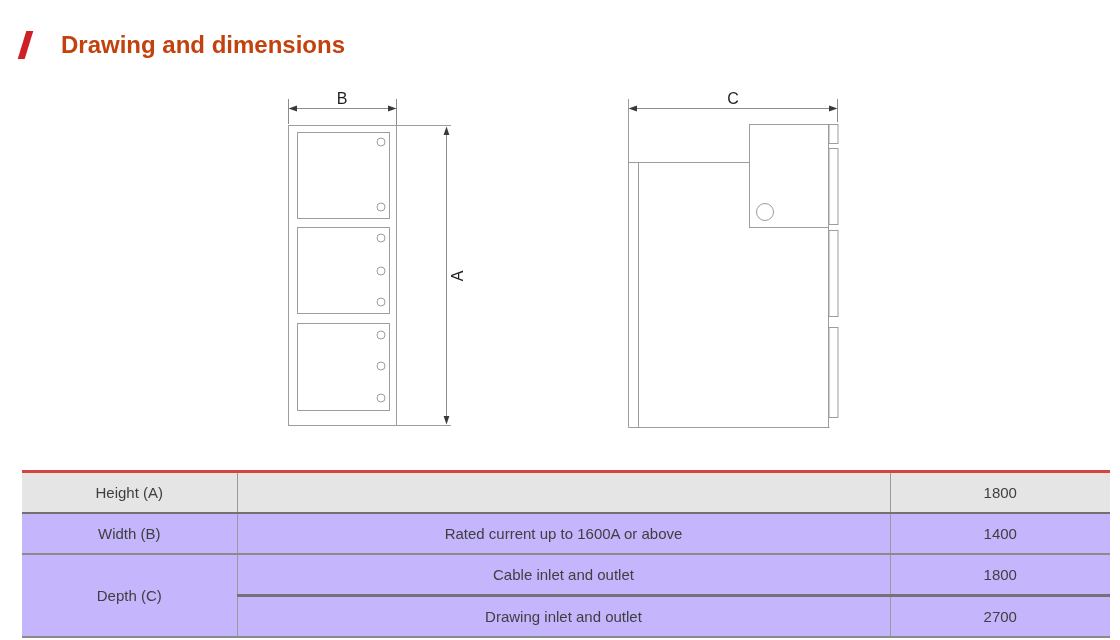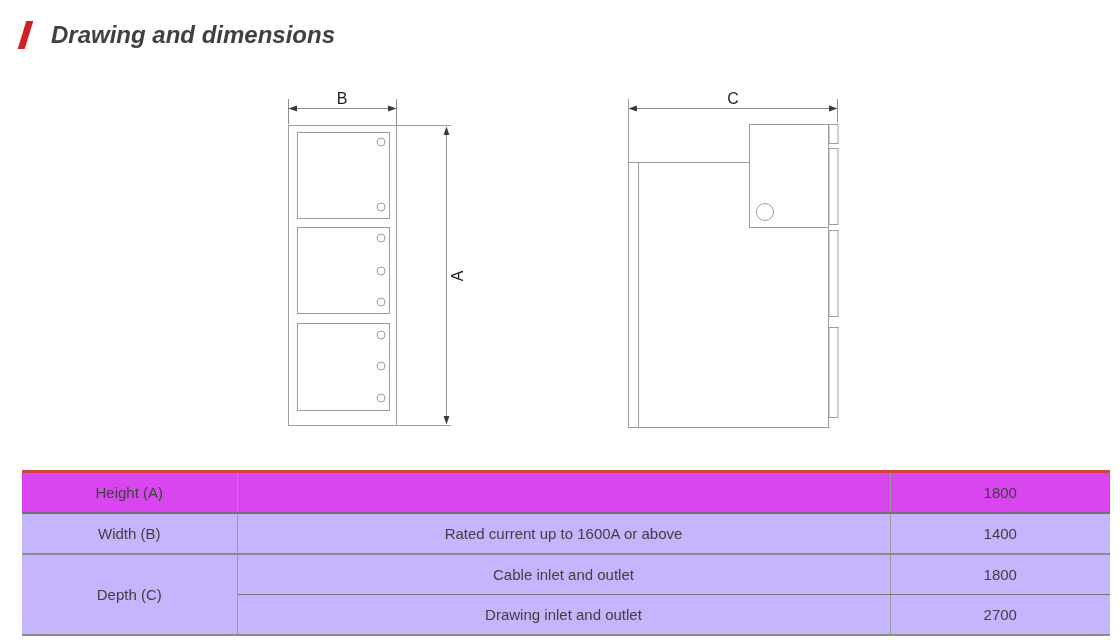--- a/index.html
+++ b/index.html
@@ -8,21 +8,21 @@
     background:#ffffff; font-family:"Liberation Sans", sans-serif;
   }
 
   
   .title-row { position:absolute; top:13px; left:22px; display:flex; align-items:center; }
   .slash-icon {
     display:inline-block; width:7px; height:28px; background:#cd2027;
     transform:skewX(-17deg); margin-right:14px;
   }
   .page-title {
-    margin:8px; font-size:24px; font-weight:bold; color:#404040; letter-spacing:0px;font-style:italic;
+    margin:18px; font-size:24px; font-weight:bold; color:#c2410c; letter-spacing:0px;
   }
 
   
   .drawing-canvas { position:absolute; left:0; top:75px; }
   .outline   { fill:none; stroke:#9d9d9d; stroke-width:1; }
   .thinline  { stroke:#9d9d9d; stroke-width:1; }
   .dimline   { stroke:#8c8c8c; stroke-width:1; }
   .arrowhead { fill:#3a3a3a; stroke:none; }
   .hole      { fill:#ffffff; stroke:#9d9d9d; stroke-width:1; }
   .dimtext   { font-family:"Liberation Sans", sans-serif; font-size:16px; fill:#1f1f1f; text-anchor:middle; }
@@ -31,23 +31,23 @@
   .dim-table {
     position:absolute; left:22px; top:470px; width:1088px;
     border-collapse:collapse; table-layout:fixed;
     border-top:3px solid #d4453f;
     font-size:15px; color:#3f3f3f;
   }
   .dim-table td {
     text-align:center; vertical-align:middle; height:39px; padding:0;
     background:#c4b5fd; border-bottom:2px solid #8b8b8b;
   }
-  .dim-table tr.header-row td { background:#d946ef; border-bottom:2px solid #717171; }
+  .dim-table tr.header-row td { background:#e5e5e5; border-bottom:2px solid #717171; }
   .dim-table td.vdiv { border-right:1px solid #9a9a9a; }
-  .dim-table td.thin-bottom { border-bottom:1px solid #737373; }
+  .dim-table td.thin-bottom { border-bottom:3px solid #737373; }
 </style>
 </head>
 <body>
 
 <div class="page">
 
   <div class="title-row">
     <span class="slash-icon"></span>
     <h1 class="page-title">Drawing and dimensions</h1>
   </div>

